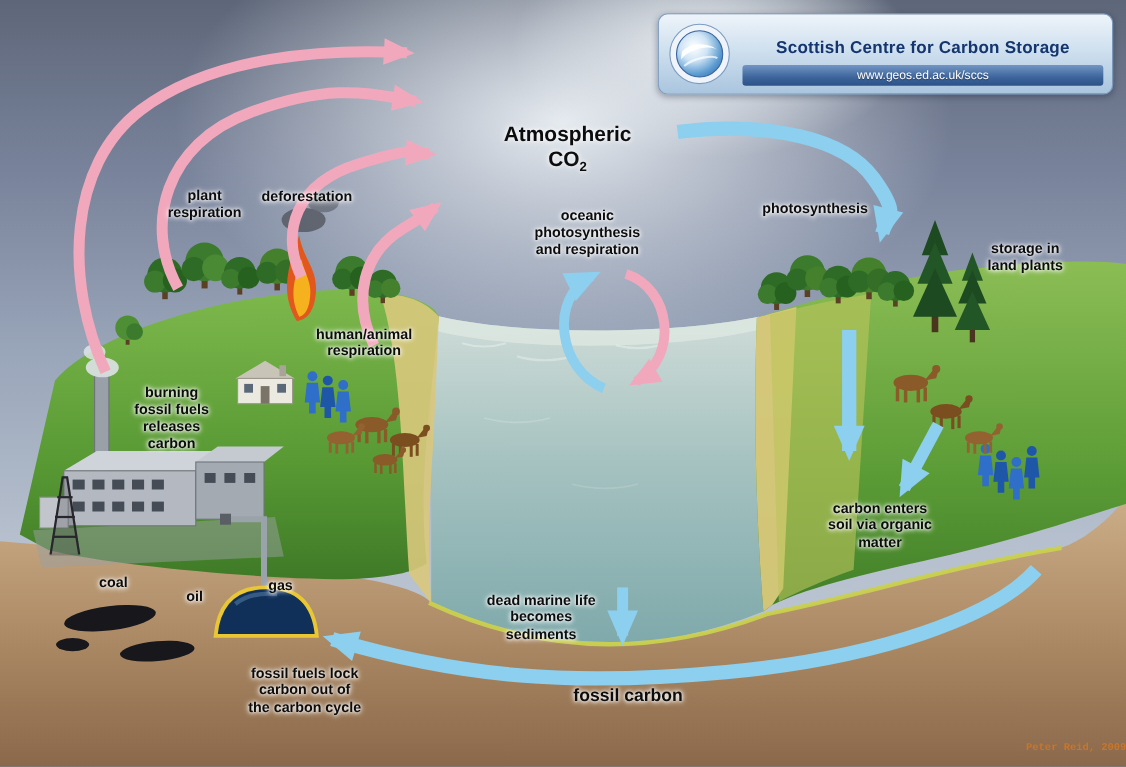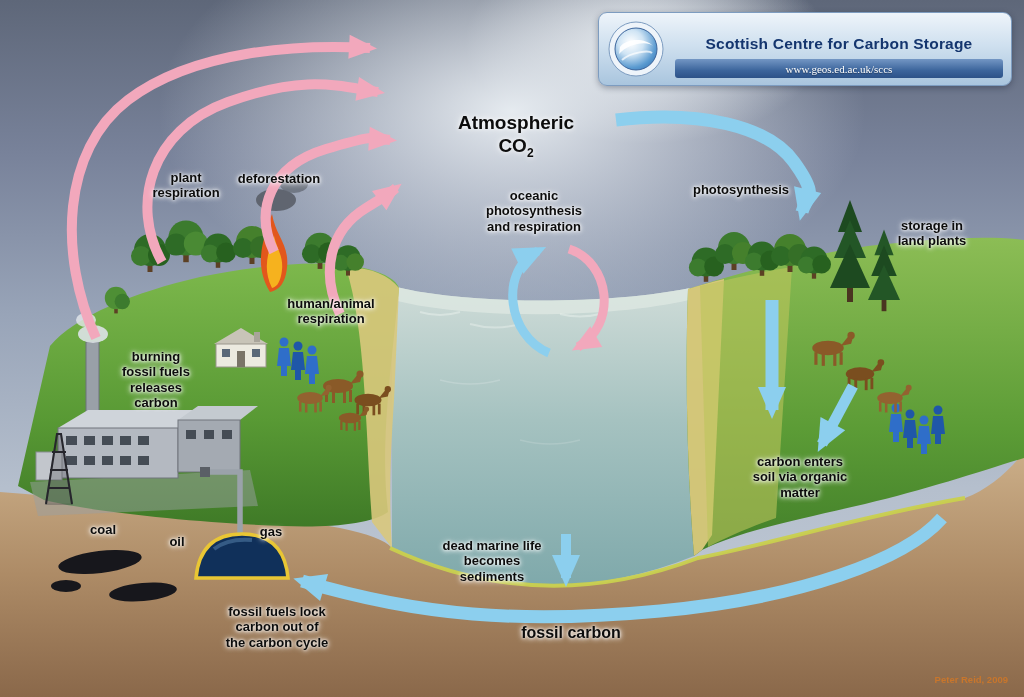--- a/index.html
+++ b/index.html
@@ -37,24 +37,23 @@
   .banner .right{flex:1;display:flex;flex-direction:column;height:100%;justify-content:flex-end;}
   .banner .title{
     text-align:center;font-weight:bold;font-size:15.5px;color:#14356e;
     padding:10px 6px 6px 2px;letter-spacing:.2px;
   }
   .banner .urlbar{
     margin:0 8px 7px 4px;height:19px;border-radius:3px;
     background:linear-gradient(180deg,#7396c4 0%,#3c659c 60%,#2c5288 100%);
     color:#ffffff;font-size:11px;display:flex;align-items:center;justify-content:center;
     text-shadow:0 1px 1px rgba(0,0,0,.4);
-    font-family:Liberation Serif, serif;
   }
   .credit{
-    position:absolute;right:16px;bottom:12px;font-size:9.5px;color:#c8762c;font-weight:bold;
+    position:absolute;right:0;bottom:12px;font-size:9.5px;color:#c8762c;font-weight:bold;font-family:Liberation Mono, monospace;
   }
 </style>
 </head>
 <body>
 
 <div class="stage">
 
   <svg class="layer" width="1024" height="697" viewBox="0 0 1024 697">
     <defs>
       <linearGradient id="gUnder" x1="0" y1="0" x2="0" y2="1">
@@ -403,21 +402,21 @@
 photosynthesis
 and respiration</div>
   <div class="label" style="left:741px;top:182px">photosynthesis</div>
   <div class="label" style="left:932px;top:218px">storage in
 land plants</div>
   <div class="label" style="left:800px;top:454px">carbon enters
 soil via organic
 matter</div>
   <div class="label" style="left:103px;top:522px">coal</div>
   <div class="label" style="left:177px;top:534px">oil</div>
-  <div class="label" style="left:271px;top:524px">gas</div>
+  <div class="label" style="left:255px;top:524px">gas</div>
   <div class="label" style="left:492px;top:538px">dead marine life
 becomes
 sediments</div>
   <div class="label" style="left:277px;top:604px">fossil fuels lock
 carbon out of
 the carbon cycle</div>
   <div class="label big" style="left:539px;top:624px">fossil carbon</div>
 
   <div class="banner">
     <svg class="logo" viewBox="0 0 58 58">

